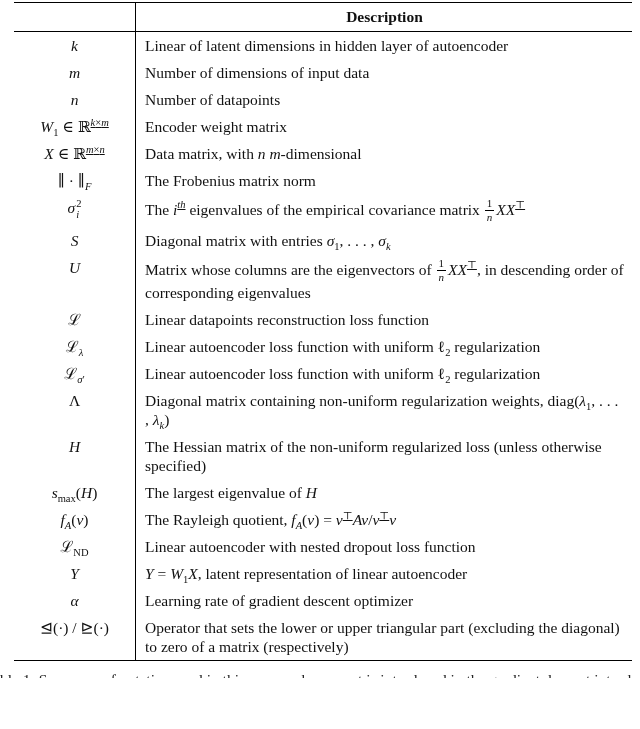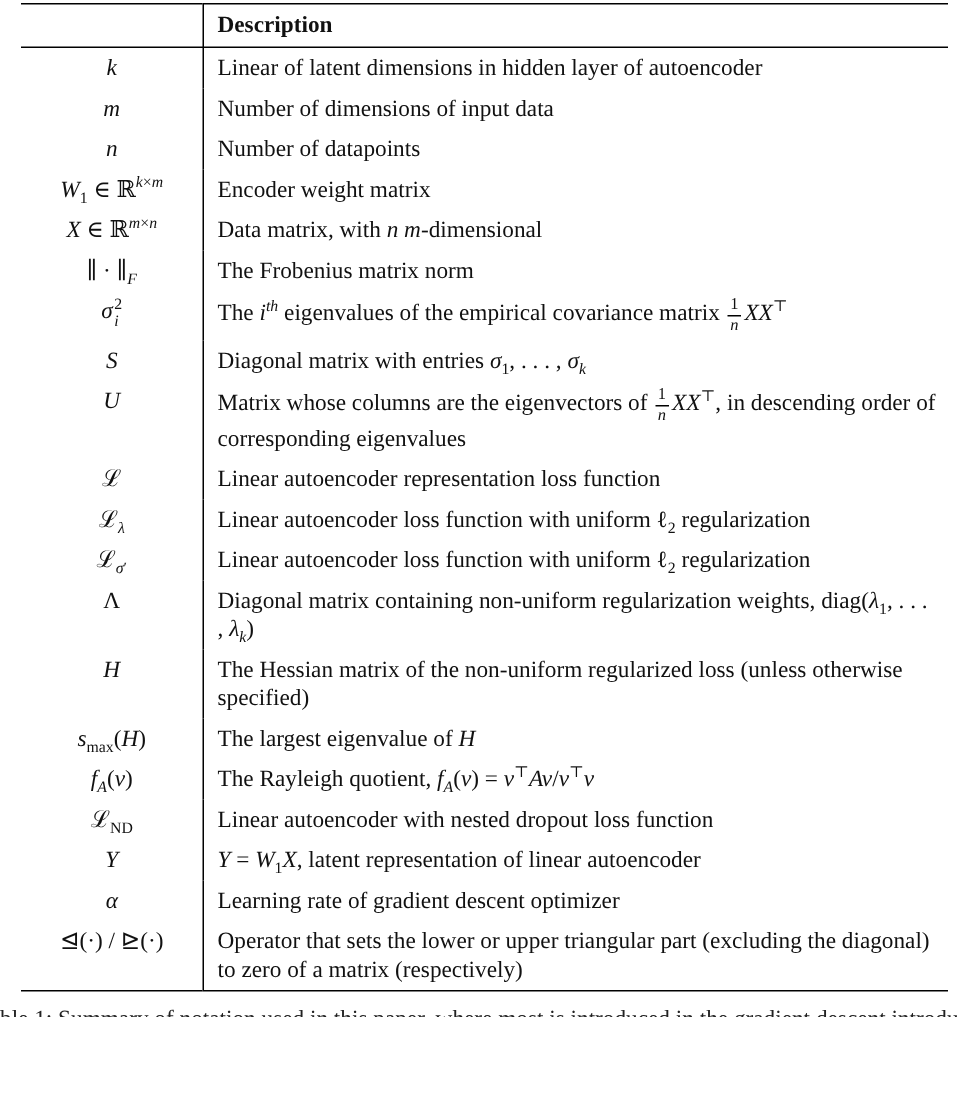--- a/index.html
+++ b/index.html
@@ -26,40 +26,40 @@
     margin: 2px 8px 0 14px;
     border-top: 1.6px solid #000;
     border-bottom: 1.6px solid #000;
     font-size: 15.5px;
     line-height: 19px;
   }
   thead th {
     vertical-align: top;
     padding: 4px 8px 5px 9px;
     font-weight: bold;
-    text-align: left;
+    text-align: center;
     border-bottom: 1.6px solid #000;
     font-size: 15.5px;
   }
   th.sym-col {
     width: 104px;
     border-right: 1.3px solid #000;
   }
   td.sym {
     border-right: 1.3px solid #000;
     text-align: center;
     vertical-align: top;
     padding: 4px 5px;
   }
   td.desc {
     vertical-align: top;
     padding: 4px 8px 4px 9px;
   }
   i { font-style: italic; }
-  sup { font-size: 0.68em; line-height: 0; }
+  sup { font-size: 0.68em; line-height: 0; text-decoration: underline; }
   sub { font-size: 0.68em; line-height: 0; }
   
   .frac {
     display: inline-block;
     vertical-align: -0.55em;
     text-align: center;
     line-height: 1.05;
     font-size: 11px;
     margin: 0 2px 0 1px;
   }
@@ -131,21 +131,21 @@
         <tr>
           <td class="sym"><i>S</i></td>
           <td class="desc">Diagonal matrix with entries <i>σ</i><sub>1</sub>, . . . , <i>σ</i><sub><i>k</i></sub></td>
         </tr>
         <tr>
           <td class="sym"><i>U</i></td>
           <td class="desc">Matrix whose columns are the eigenvectors of <span class="frac"><span class="n">1</span><span class="d"><i>n</i></span></span><i>XX</i><sup>⊤</sup>, in descending order of corresponding eigenvalues</td>
         </tr>
         <tr>
           <td class="sym">ℒ</td>
-          <td class="desc">Linear autoencoder representation loss function</td>
+          <td class="desc">Linear datapoints reconstruction loss function</td>
         </tr>
         <tr>
           <td class="sym">ℒ<sub><i>λ</i></sub></td>
           <td class="desc">Linear autoencoder loss function with uniform ℓ<sub>2</sub> regularization</td>
         </tr>
         <tr>
           <td class="sym">ℒ<sub><i>σ</i>′</sub></td>
           <td class="desc">Linear autoencoder loss function with uniform ℓ<sub>2</sub> regularization</td>
         </tr>
         <tr>

